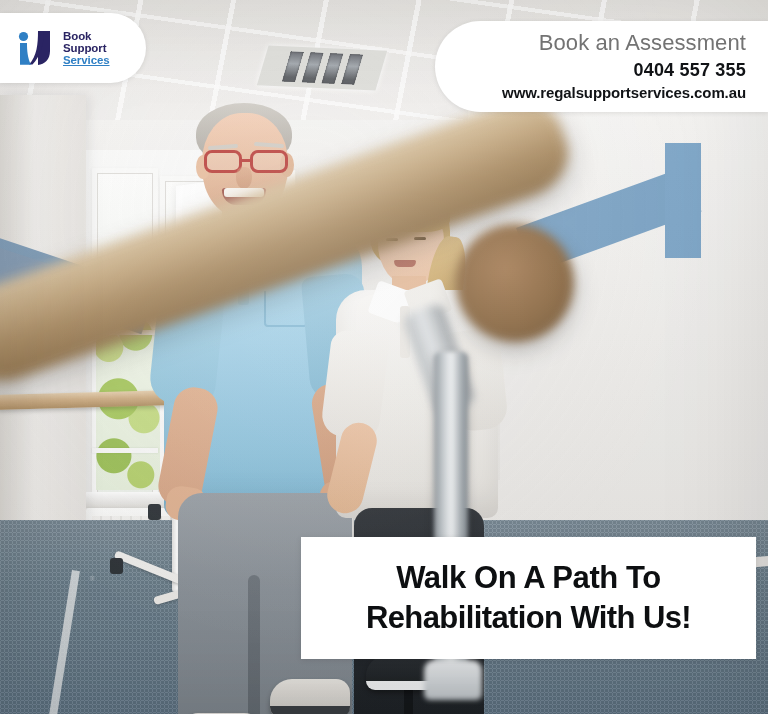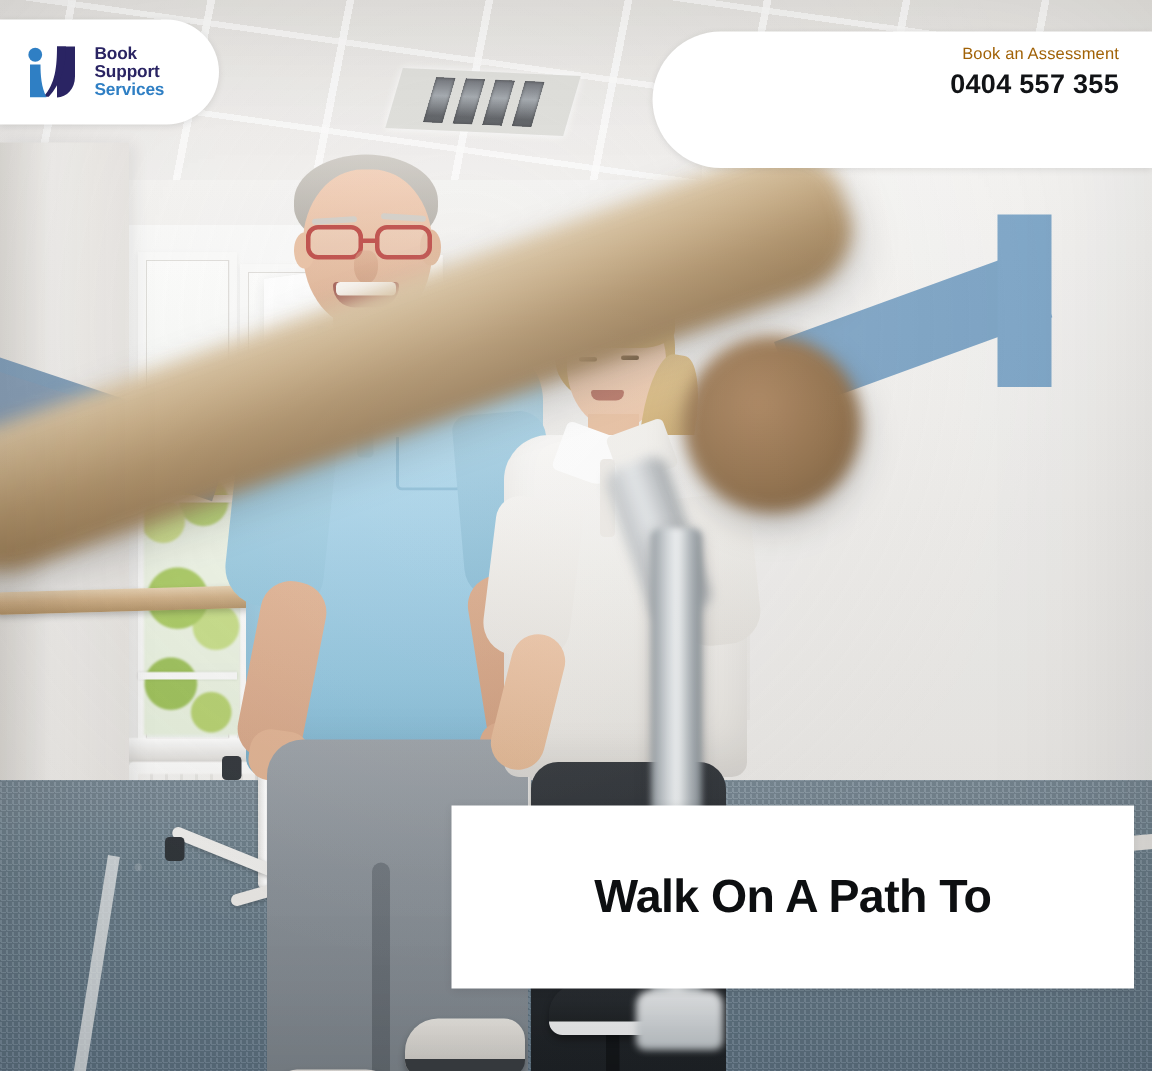--- a/index.html
+++ b/index.html
@@ -351,29 +351,29 @@
   .logo-card {
     position:absolute; left:0; top:13px; width:146px; height:70px;
     background:#ffffff; border-radius:0 35px 35px 0;
     display:flex; align-items:center; padding-left:14px; gap:9px;
     box-shadow:0 1px 5px rgba(0,0,0,.10);
   }
   .logo-mark { width:40px; height:40px; flex:0 0 40px; }
   .logo-text { line-height:1.06; }
   .logo-text div { font-size:11.5px; font-weight:bold; letter-spacing:-.1px; }
   .lt-1, .lt-2 { color:#2a2463; }
-  .lt-3 { color:#2f7fc4; }
+  .lt-3 { color:#2f7fc4;text-decoration:underline; }
 
   .contact-card {
     position:absolute; left:435px; top:21px; width:333px; height:91px;
     background:#ffffff; border-radius:46px 0 0 46px;
     padding:9px 22px 0 0; text-align:right;
     box-shadow:0 1px 5px rgba(0,0,0,.10);
   }
-  .c-book { font-size:11px; color:#a16207; letter-spacing:.1px; margin-bottom:4px; }
+  .c-book { font-size:22px; color:#737373; letter-spacing:.1px; margin-bottom:4px; }
   .c-phone { font-size:18px; font-weight:bold; color:#111316; letter-spacing:.2px; margin-bottom:3px; }
   .c-web { font-size:15px; font-weight:bold; color:#111316; letter-spacing:-.1px; }
 
   .headline-card {
     position:absolute; left:301px; top:537px; width:455px; height:122px;
     background:#ffffff; display:flex; flex-direction:column;
     align-items:center; justify-content:center;
     box-shadow:0 1px 6px rgba(0,0,0,.10);
   }
   .h-line { font-size:31px; font-weight:bold; color:#0d0f11;
@@ -520,19 +520,21 @@
     <div class="logo-text">
       <div class="lt-1">Book</div>
       <div class="lt-2">Support</div>
       <div class="lt-3">Services</div>
     </div>
   </div>
 
   <div class="contact-card">
     <div class="c-book">Book an Assessment</div>
     <div class="c-phone">0404 557 355</div>
+    <div class="c-web">www.regalsupportservices.com.au</div>
   </div>
 
   <div class="headline-card">
     <div class="h-line l1">Walk On A Path To</div>
+    <div class="h-line l2">Rehabilitation With Us!</div>
   </div>
 
 </div>
 
 </body></html>

